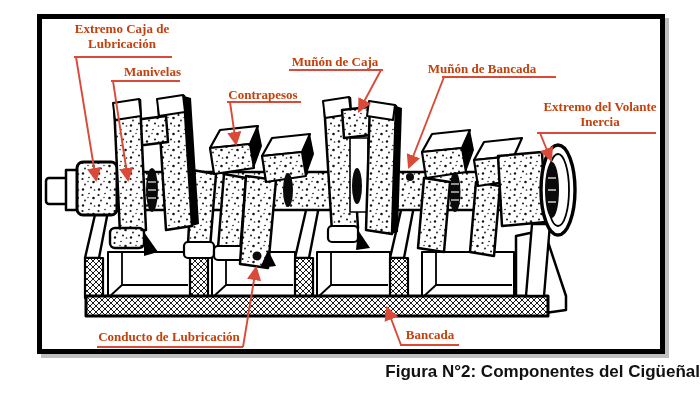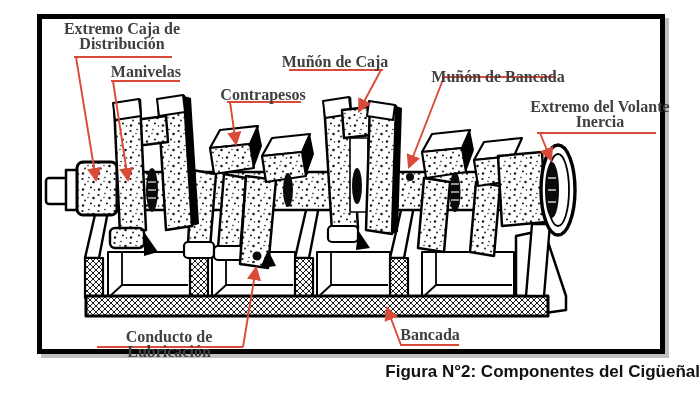--- a/index.html
+++ b/index.html
@@ -7,22 +7,22 @@
     position:relative;width:700px;height:400px;background:#ffffff;overflow:hidden;
     font-family:"Liberation Serif",serif;
   }
   .frame{
     position:absolute;left:37px;top:14px;width:628px;height:340px;
     box-sizing:border-box;border:5px solid #000;background:#fff;
     box-shadow:4px 4px 0 #bfbfbf;
   }
   .art{position:absolute;left:0;top:0;width:700px;height:400px;pointer-events:none;}
   .lbl{
-    position:absolute;text-align:center;font-weight:bold;font-size:16px;line-height:15px;
-    color:#404040;letter-spacing:0px;
+    position:absolute;text-align:center;font-weight:bold;font-size:13px;line-height:15px;
+    color:#c2410c;letter-spacing:0px;
   }
   .lbl span{display:block;}
   .caption{
     position:absolute;left:0;top:362px;width:700px;text-align:right;
     font-family:"Liberation Sans",sans-serif;font-weight:bold;font-size:17px;color:#111;
   }
 </style>
 </head>
 <body>
 
@@ -189,32 +189,32 @@
       <path d="M381,70 L359,111" marker-end="url(#arr)"></path>
       <path d="M444,77 L409,167" marker-end="url(#arr)"></path>
       <path d="M540,133 L551,160" marker-end="url(#arr)"></path>
       <path d="M243,347 L256,268" marker-end="url(#arr)"></path>
       <path d="M401,345 L387,308" marker-end="url(#arr)"></path>
     </g>
   </svg>
 
   <div class="lbl" style="left:50px;top:21px;width:144px;">
     <span>Extremo Caja de</span>
-    <span>Distribución</span>
+    <span>Lubricación</span>
   </div>
   <div class="lbl" style="left:91px;top:64px;width:90px;text-align:right;">
     <span>Manivelas</span>
   </div>
   <div class="lbl" style="left:213px;top:87px;width:100px;">
     <span>Contrapesos</span>
   </div>
   <div class="lbl" style="left:277px;top:54px;width:116px;">
     <span>Muñón de Caja</span>
   </div>
-  <div class="lbl" style="left:428px;top:61px;width:140px;margin-top:8px;">
+  <div class="lbl" style="left:412px;top:61px;width:140px;">
     <span>Muñón de Bancada</span>
   </div>
   <div class="lbl" style="left:530px;top:99px;width:140px;">
     <span>Extremo del Volante</span>
     <span>Inercia</span>
   </div>
   <div class="lbl" style="left:87px;top:329px;width:164px;">
     <span>Conducto de Lubricación</span>
   </div>
   <div class="lbl" style="left:392px;top:327px;width:76px;">

